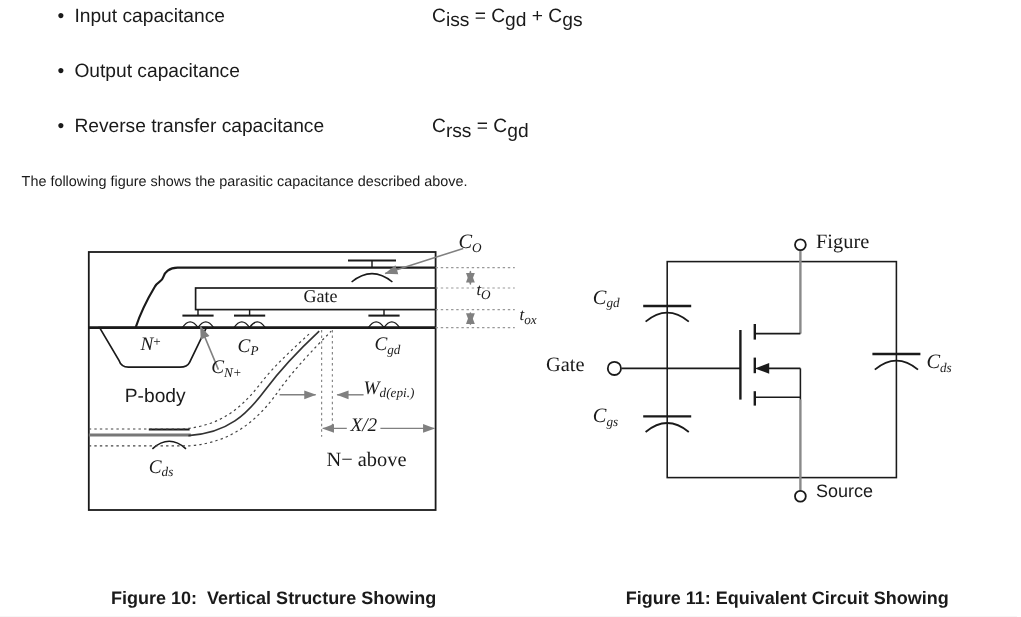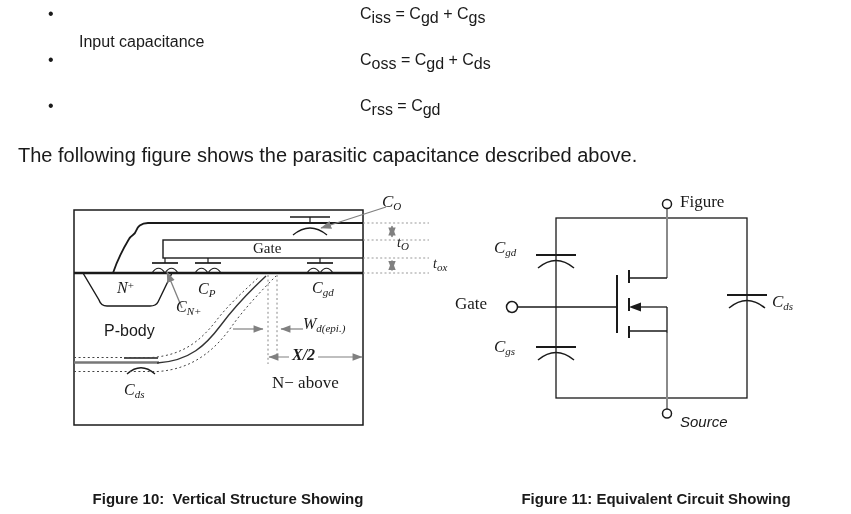--- a/index.html
+++ b/index.html
@@ -5,25 +5,25 @@
   :root{ --background:#ffffff; --ink:#1a1a1a; --annotation:#808080; }
   html,body{margin:0;padding:0;background:#e8e8e8;}
   .page{
     position:relative; width:851px; height:514px; overflow:hidden;
     background:var(--background); color:var(--ink);
     font-family:"Liberation Sans", sans-serif;
   }
   
   .bullet-row{position:absolute; left:0; width:100%; height:24px; font-size:16px;}
   .bullet-row .dot{position:absolute; left:48px; top:0;}
-  .bullet-row .term{position:absolute; left:79px; top:0; white-space:nowrap;margin-top:28px;}
+  .bullet-row .term{position:absolute; left:62px; top:0; white-space:nowrap;}
   .bullet-row .formula{position:absolute; left:360px; top:0; white-space:nowrap;}
   .formula sub{font-size:16px; font-style:normal; vertical-align:-4px;}
   
-  .intro{position:absolute; left:18px; top:144px; font-size:20px; white-space:nowrap;}
+  .intro{position:absolute; left:18px; top:144px; font-size:12px; white-space:nowrap;}
   
   .fig{position:absolute;}
   .fig svg{position:absolute; left:0; top:0;}
   .lbl{position:absolute; white-space:nowrap; line-height:1.05;}
   .sym{font-family:"Liberation Serif", serif; font-size:16px;text-align:center;}
   .sym i{font-style:italic;}
   .sym sub{font-size:11px; font-style:italic; vertical-align:-3px;}
   .sym sup{font-size:11px; vertical-align:4px;}
   .serif{font-family:"Liberation Serif", serif; font-size:16px;}
   .sans15{font-family:"Liberation Sans", sans-serif; font-size:15px;}
@@ -41,24 +41,25 @@
 
 <div class="page">
 
   <div class="bullet-row" style="top:5px;">
     <span class="dot">•</span>
     <span class="term">Input capacitance</span>
     <span class="formula">C<sub>iss</sub> = C<sub>gd</sub> + C<sub>gs</sub></span>
   </div>
   <div class="bullet-row" style="top:51px;">
     <span class="dot">•</span>
-    <span class="formula">C<sub>oss</sub> = C<sub>gd</sub> + C<sub>ds</sub></span>
+    <span class="term">Output capacitance</span>
   </div>
   <div class="bullet-row" style="top:97px;">
     <span class="dot">•</span>
+    <span class="term">Reverse transfer capacitance</span>
     <span class="formula">C<sub>rss</sub> = C<sub>gd</sub></span>
   </div>
 
   <div class="intro">The following figure shows the parasitic capacitance described above.</div>
 
   <div class="fig" id="fig10" style="left:60px; top:192px; width:390px; height:248px;">
     <svg width="390" height="248" viewBox="0 0 390 248">
       <defs>
         <marker id="ah10" viewBox="0 0 10 8" refX="9" refY="4" markerWidth="9" markerHeight="7" orient="auto-start-reverse">
           <path d="M0,0.5 L9.5,4 L0,7.5 Z" fill="#808080"></path>
@@ -128,21 +129,21 @@
     <span class="lbl sym big" style="left:322px; top:1px;"><i>C</i><sub>O</sub></span>
     <span class="lbl sym small" style="left:337px; top:44px;"><i>t</i><sub>O</sub></span>
     <span class="lbl sym small" style="left:337px; top:65px;margin-left:36px;"><i>t</i><sub>ox</sub></span>
     <span class="lbl serif" style="left:193px; top:49px; font-size:15px;">Gate</span>
     <span class="lbl sym" style="left:57px;  top:88px;"><i>N</i><sup>+</sup></span>
     <span class="lbl sym" style="left:138px; top:89px;"><i>C</i><sub>P</sub></span>
     <span class="lbl sym" style="left:116px; top:107px;"><i>C</i><sub>N+</sub></span>
     <span class="lbl sym" style="left:252px; top:88px;"><i>C</i><sub>gd</sub></span>
     <span class="lbl" style="left:44px; top:131px; font-size:16px;">P-body</span>
     <span class="lbl sym" style="left:243px; top:124px;"><i>W</i><sub>d(epi.)</sub></span>
-    <span class="lbl sym wbg" style="left:229px; top:155px;font-weight:bold;"><i>X/2</i></span>
+    <span class="lbl sym wbg" style="left:229px; top:155px;"><i>X/2</i></span>
     <span class="lbl serif big" style="left:212px; top:182px;">N− above</span>
     <span class="lbl sym" style="left:64px; top:190px;"><i>C</i><sub>ds</sub></span>
   </div>
 
   <div class="fig" id="fig11" style="left:440px; top:190px; width:400px; height:245px;">
     <svg width="400" height="245" viewBox="0 0 400 245">
       <g fill="none" stroke="#1a1a1a" stroke-width="1.3">
         <rect x="116" y="28" width="191" height="180"></rect>
 
         <line x1="227" y1="19" x2="227" y2="88" stroke="#8a8a8a" stroke-width="2"></line>
@@ -176,21 +177,21 @@
         </g>
         <g>
           <line x1="287" y1="105" x2="327" y2="105" stroke-width="2"></line>
           <path d="M289,118 Q307,103 325,118" stroke-width="1.5"></path>
         </g>
       </g>
     </svg>
 
     <span class="lbl serif big" style="left:240px; top:3px;">Figure</span>
     <span class="lbl serif big" style="left:15px;  top:105px;">Gate</span>
-    <span class="lbl sans15" style="left:240px; top:224px;font-style:italic;">Source</span>
+    <span class="lbl sans15" style="left:240px; top:212px;">Source</span>
     <span class="lbl sym big" style="left:54px;  top:49px;"><i>C</i><sub>gd</sub></span>
     <span class="lbl sym big" style="left:54px;  top:148px;"><i>C</i><sub>gs</sub></span>
     <span class="lbl sym big" style="left:332px; top:103px;"><i>C</i><sub>ds</sub></span>
   </div>
 
   <div class="caption" style="left:28px; width:400px;">
     <div>Figure 10:  Vertical Structure Showing</div>
     
   </div>
   <div class="caption" style="left:448px; width:416px;">

